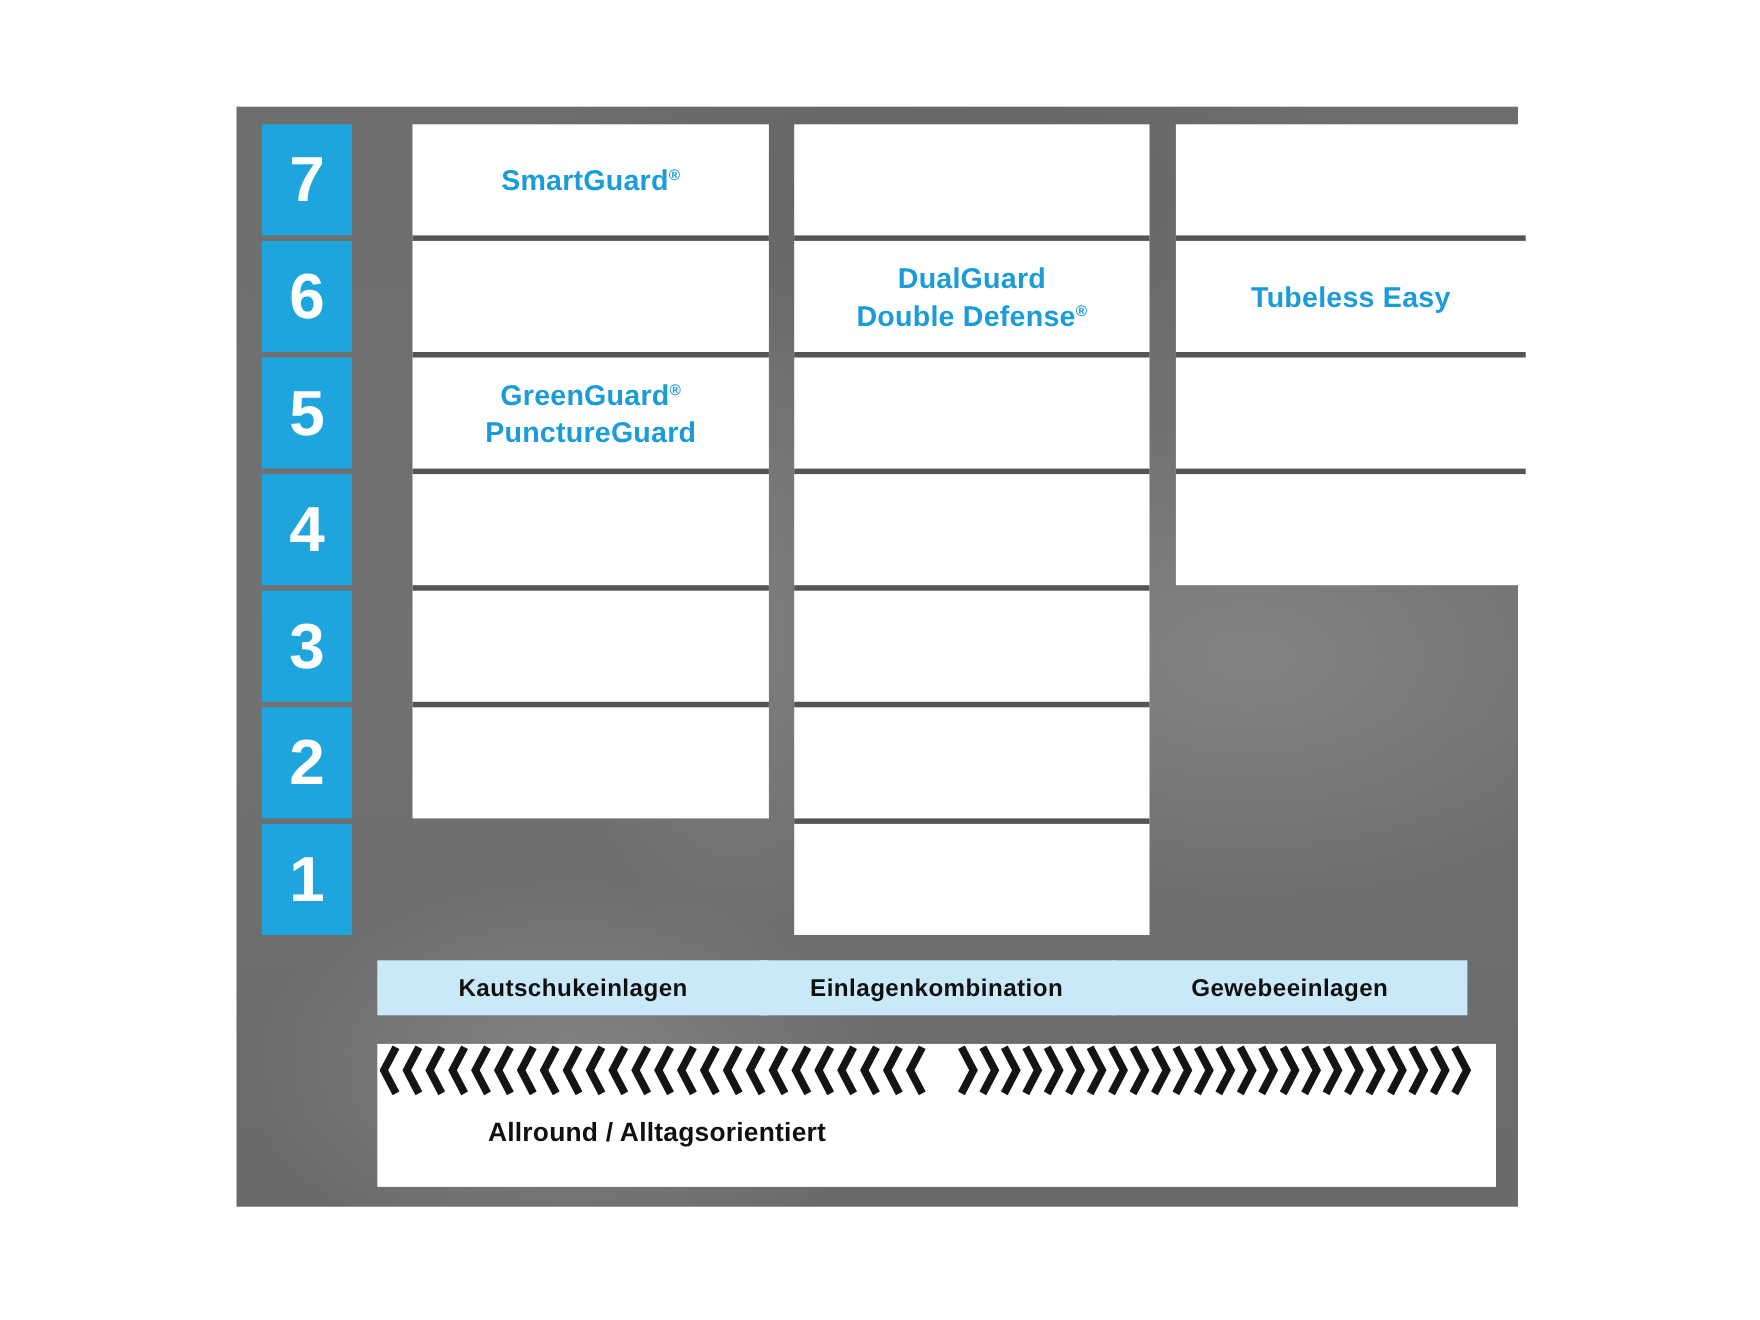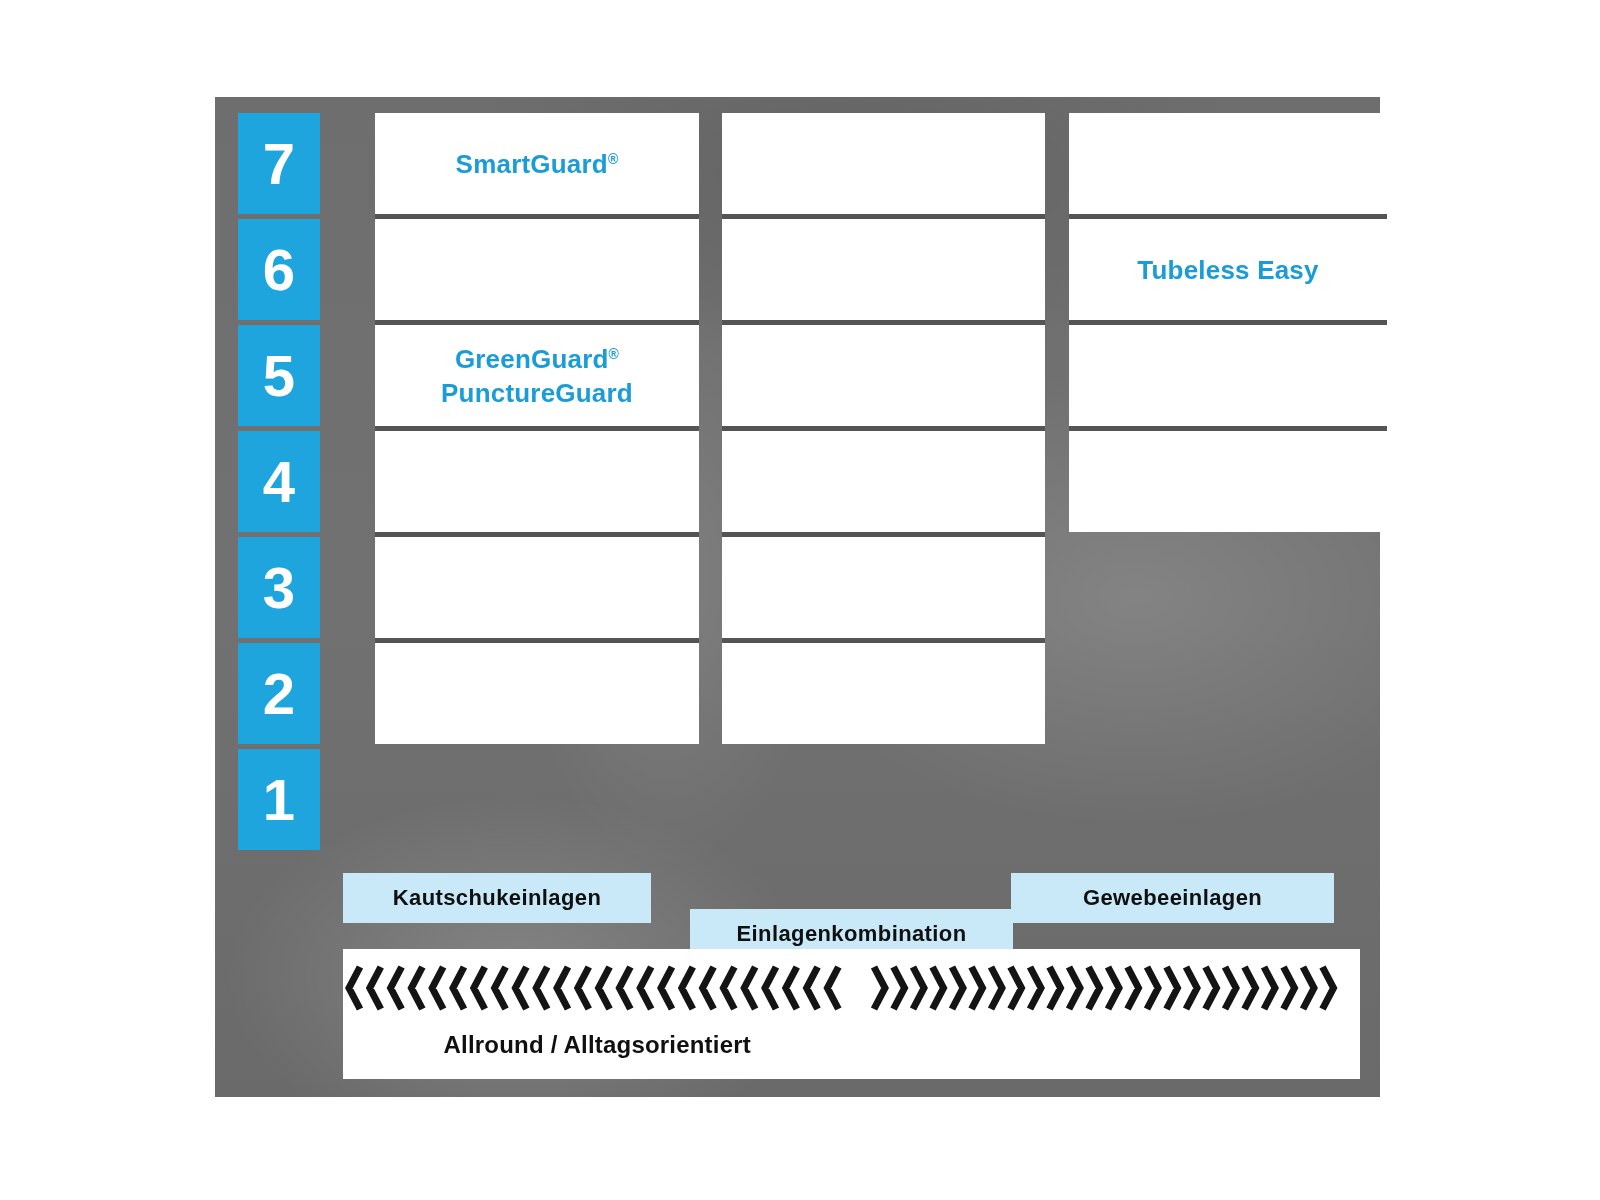--- a/index.html
+++ b/index.html
@@ -62,21 +62,21 @@
     position: absolute;
     left: 128px; top: 852px;
     width: 1017px; height: 130px;
     background: #ffffff;
     display: flex;
   }
   .arrow-group {
     flex: 1 1 50%;
     display: flex; flex-direction: column;
     align-items: center; justify-content: flex-start;
-    padding-top: 15px; gap: 19px;
+    gap: 19px;
   }
   .chev { display: block; }
   .caption {
     color: #101010; font-weight: bold; font-size: 24px; letter-spacing: .2px;
     white-space: nowrap;
   }
 </style>
 </head>
 <body>
 
@@ -101,39 +101,42 @@
           <div class="cell"></div>
           <div class="cell">
             <div class="cell-label">GreenGuard<sup class="reg">®</sup><br>PunctureGuard</div>
           </div>
           <div class="cell"></div>
           <div class="cell"></div>
           <div class="cell"></div>
         </div>
         <div class="col" style="left: 475px; width: 323px;">
           <div class="cell"></div>
+          <div class="cell">
+            <div class="cell-label">DualGuard<br>Double Defense<sup class="reg">®</sup></div>
+          </div>
           <div class="cell"></div>
           <div class="cell"></div>
           <div class="cell"></div>
           <div class="cell"></div>
           <div class="cell"></div>
         </div>
         <div class="col" style="left: 822px; width: 318px;">
           <div class="cell"></div>
           <div class="cell">
             <div class="cell-label">Tubeless Easy</div>
           </div>
           <div class="cell"></div>
           <div class="cell"></div>
         </div>
       </div>
 
     <div id="labels">
-        <div class="col-label" style="left: 128px; width: 308px;">Kautschukeinlagen</div>
-        <div class="col-label" style="left: 475px; width: 323px; margin-top: 36px;">Einlagenkombination</div>
+        <div class="col-label" style="left: 128px; width: 356px;">Kautschukeinlagen</div>
+        <div class="col-label" style="left: 475px; width: 323px;">Einlagenkombination</div>
         <div class="col-label" style="left: 796px; width: 323px;">Gewebeeinlagen</div>
       </div>
 
     <div class="arrows-bar">
       <div class="arrow-group">
         <svg class="chev" id="chevL" viewBox="0 0 504 48" width="504" height="48">
             <path d="M15.0 3 L4.0 24 L15.0 45 M35.8 3 L24.8 24 L35.8 45 M56.6 3 L45.6 24 L56.6 45 M77.4 3 L66.4 24 L77.4 45 M98.2 3 L87.2 24 L98.2 45 M119.0 3 L108.0 24 L119.0 45 M139.8 3 L128.8 24 L139.8 45 M160.6 3 L149.6 24 L160.6 45 M181.4 3 L170.4 24 L181.4 45 M202.2 3 L191.2 24 L202.2 45 M223.0 3 L212.0 24 L223.0 45 M243.8 3 L232.8 24 L243.8 45 M264.6 3 L253.6 24 L264.6 45 M285.4 3 L274.4 24 L285.4 45 M306.2 3 L295.2 24 L306.2 45 M327.0 3 L316.0 24 L327.0 45 M347.8 3 L336.8 24 L347.8 45 M368.6 3 L357.6 24 L368.6 45 M389.4 3 L378.4 24 L389.4 45 M410.2 3 L399.2 24 L410.2 45 M431.0 3 L420.0 24 L431.0 45 M451.8 3 L440.8 24 L451.8 45 M472.6 3 L461.6 24 L472.6 45 M493.4 3 L482.4 24 L493.4 45 " fill="none" stroke="#141414" stroke-width="7"></path>
           </svg>
         <div class="caption">Allround / Alltagsorientiert</div>
       </div>

